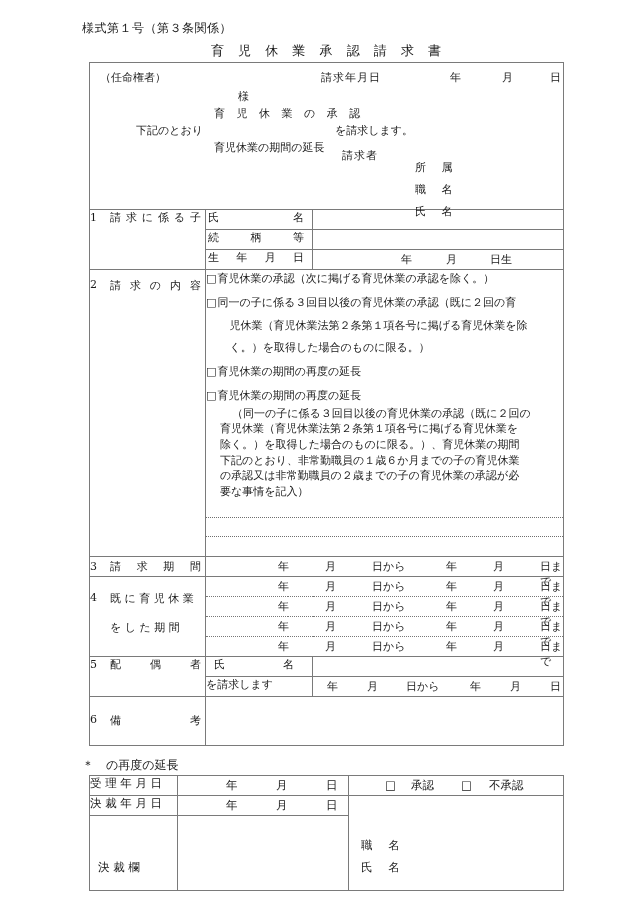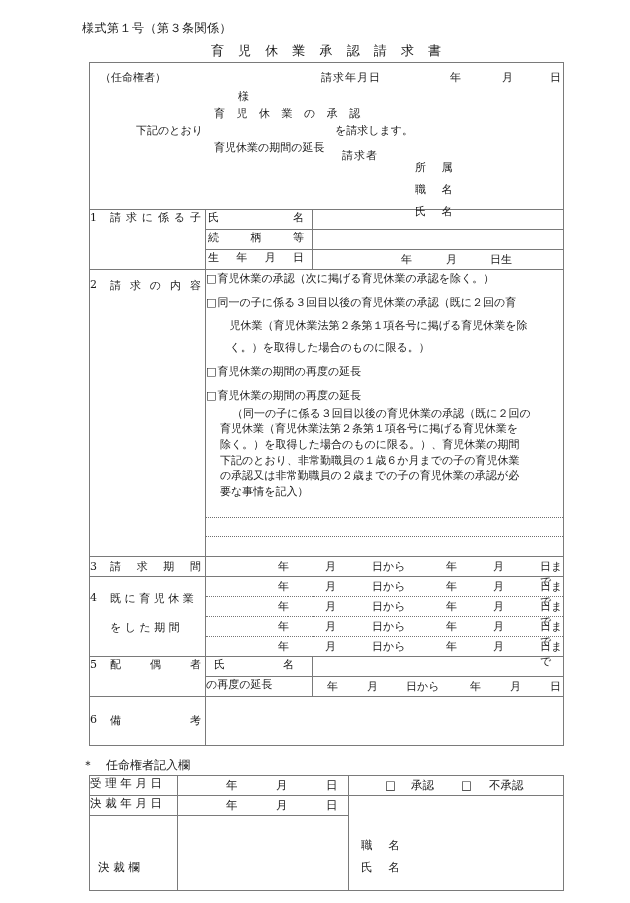--- a/index.html
+++ b/index.html
@@ -352,21 +352,21 @@
       </td>
       <td colspan="2" class="sub-label row-h">
         <div class="spread" style="padding:0 18px 0 8px;">
           <span>氏</span>
           <span>名</span>
         </div>
       </td>
       <td class="row-h"></td>
     </tr>
     <tr>
-      <td colspan="2" class="sub-label row-h">の再度の延長</td>
+      <td colspan="2" class="sub-label row-h">を請求します</td>
       <td class="dateline">
         <span style="left:14px">年</span>
         <span style="left:54px">月</span>
         <span style="left:93px">日から</span>
         <span style="left:157px">年</span>
         <span style="left:197px">月</span>
         <span style="left:237px">日</span>
       </td>
     </tr>
 
@@ -379,21 +379,21 @@
             <span>考</span>
           </span>
         </div>
       </td>
       <td colspan="3"></td>
     </tr>
   </tbody>
     </table>
 
   <div class="ap-title">
-    <span class="star">＊</span><span>任命権者記入欄</span>
+    <span class="star">＊</span><span>の再度の延長</span>
   </div>
 
   <table class="ap-table">
     <colgroup>
       <col style="width:88px">
       <col style="width:171px">
       <col style="width:215px">
     </colgroup>
     <tbody>
         <tr>

